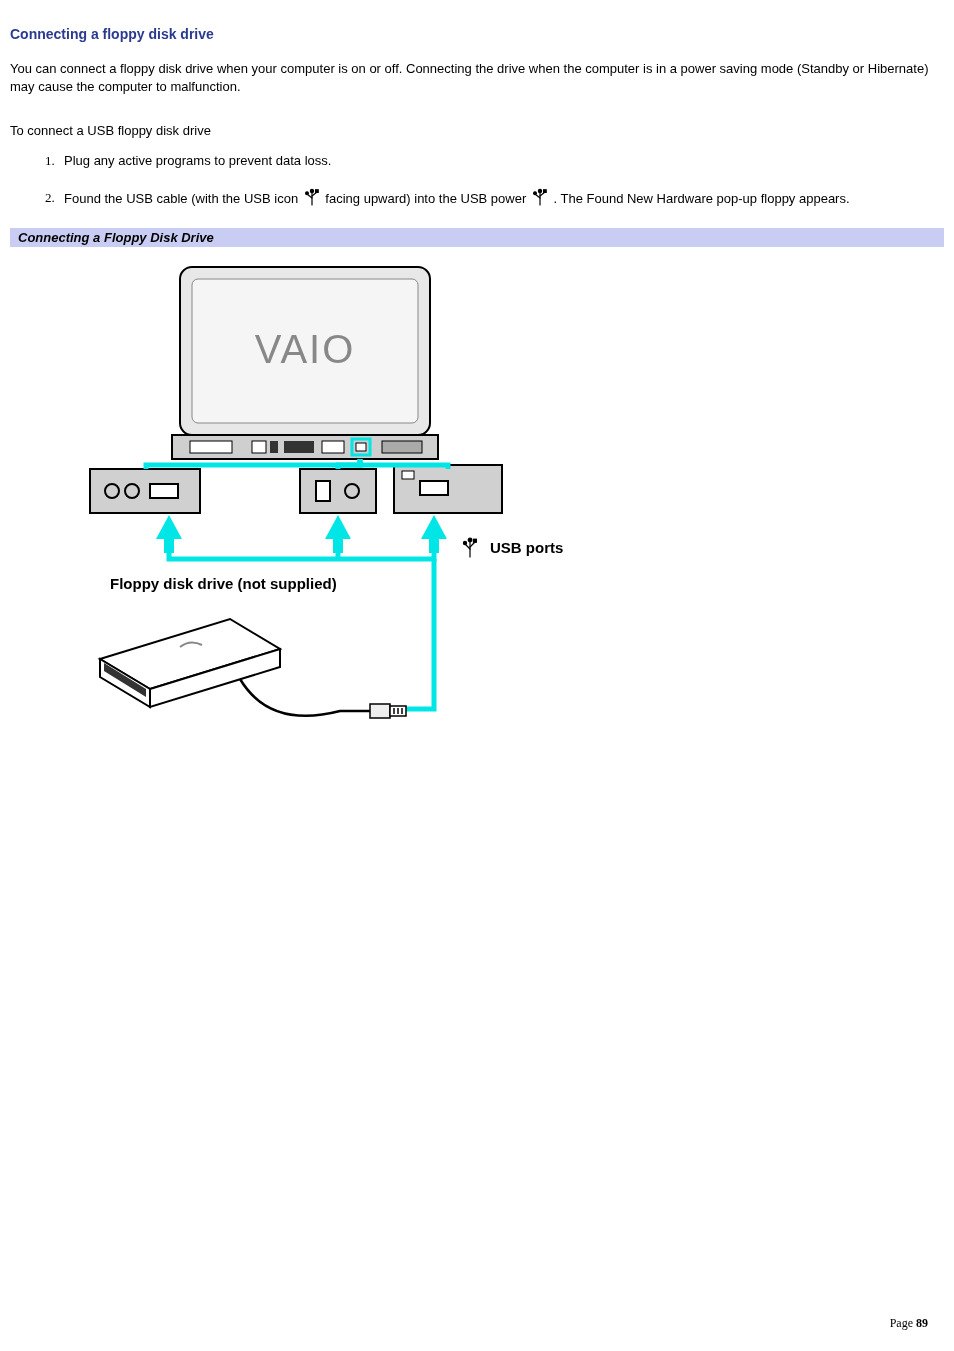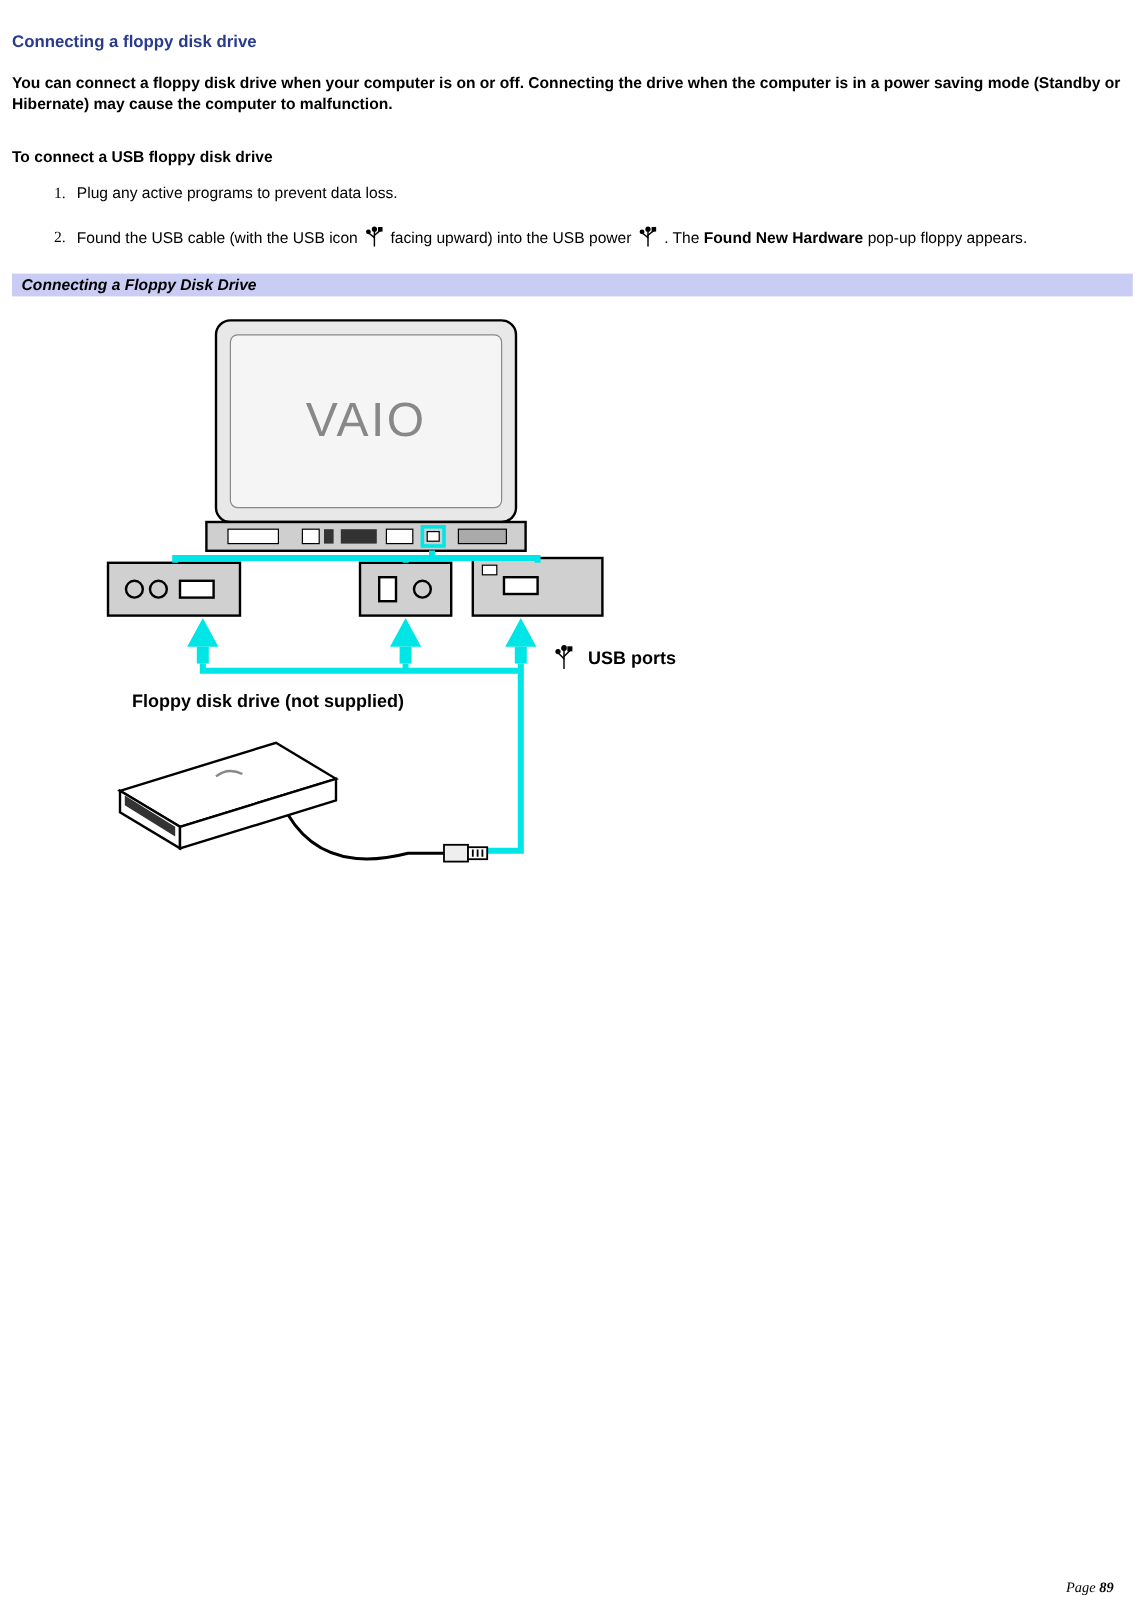--- a/index.html
+++ b/index.html
@@ -14,24 +14,23 @@
   }
   .title {
     color: #2a3a8f;
     font-weight: bold;
     font-size: 14px;
     margin: 18px 0 18px 0;
   }
   .para {
     margin: 10px 0 28px 0;
     line-height: 1.35;
-    font-weight: bold;
   }
   .subhead {
-    font-weight: bold;
+    font-weight: normal;
     margin: 18px 0 14px 0;
   }
   ol {
     margin: 0 0 18px 0;
     padding-left: 48px;
   }
   ol li {
     padding-left: 6px;
     margin-bottom: 18px;
     line-height: 1.35;
@@ -51,29 +50,28 @@
     margin: 12px 0 0 60px;
     width: 500px;
     position: relative;
   }
   .page-num {
     position: fixed;
     bottom: 20px;
     right: 26px;
     font-family: "Times New Roman", serif;
     font-size: 12px;
-    font-style: italic;
   }
   .page-num b { font-weight: bold; }
   .usb-icon {
     display: inline-block;
     vertical-align: middle;
     margin: 0 2px;
   }
-  .bold { font-weight: bold; }
+  .bold { font-weight: normal; }
 
   
   .fig-svg { display:block; }
 </style>
 </head>
 <body>
 
 <div class="title">Connecting a floppy disk drive</div>
 
 <div class="para">You can connect a floppy disk drive when your computer is on or off. Connecting the drive when the computer is in a power saving mode (Standby or Hibernate) may cause the computer to malfunction.</div>

